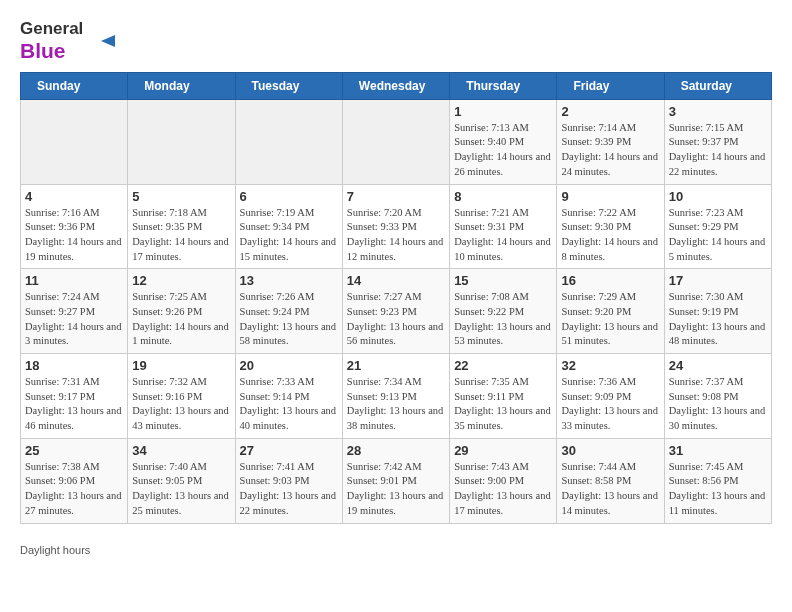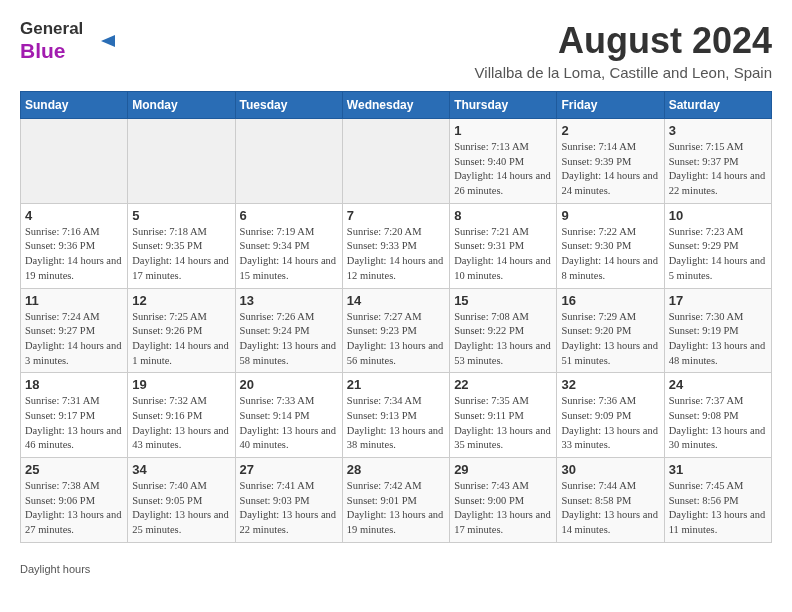--- a/index.html
+++ b/index.html
@@ -35,21 +35,21 @@
       margin-top: 2px;
     }
     .calendar {
       width: 100%;
       border-collapse: collapse;
       font-size: 11px;
     }
     .calendar thead tr th {
       background-color: #2a6db5;
       color: #fff;
-      padding: 6px 4px;
+      padding: 6px 16px;
       text-align: left;
       font-size: 12px;
       border: 1px solid #1e5a9c;
     }
     .calendar tbody tr td {
       border: 1px solid #ccc;
       vertical-align: top;
       padding: 4px;
       width: calc(100% / 7);
       min-height: 80px;
@@ -88,24 +88,20 @@
   <div style="display:flex;align-items:center;gap:14px;">
     <div style="display:flex;flex-direction:column;align-items:flex-start;line-height:1.1;">
       <span style="font-size:17px;font-weight:bold;color:#333;">General</span>
       <span style="font-size:21px;font-weight:bold;color:#a21caf;">Blue</span>
     </div>
     <svg width="22" height="22" viewBox="0 0 22 22">
       <polygon points="4,11 18,5 18,17" fill="#2a6db5"></polygon>
     </svg>
   </div>
 </div>
-  <div class="title-area">
-    <div class="main-title">August 2024</div>
-    <div class="subtitle">Villalba de la Loma, Castille and Leon, Spain</div>
-  </div>
 </div>
 
 <table class="calendar">
   <thead>
     <tr>
     <th>Sunday</th>
         <th>Monday</th>
         <th>Tuesday</th>
         <th>Wednesday</th>
         <th>Thursday</th>

